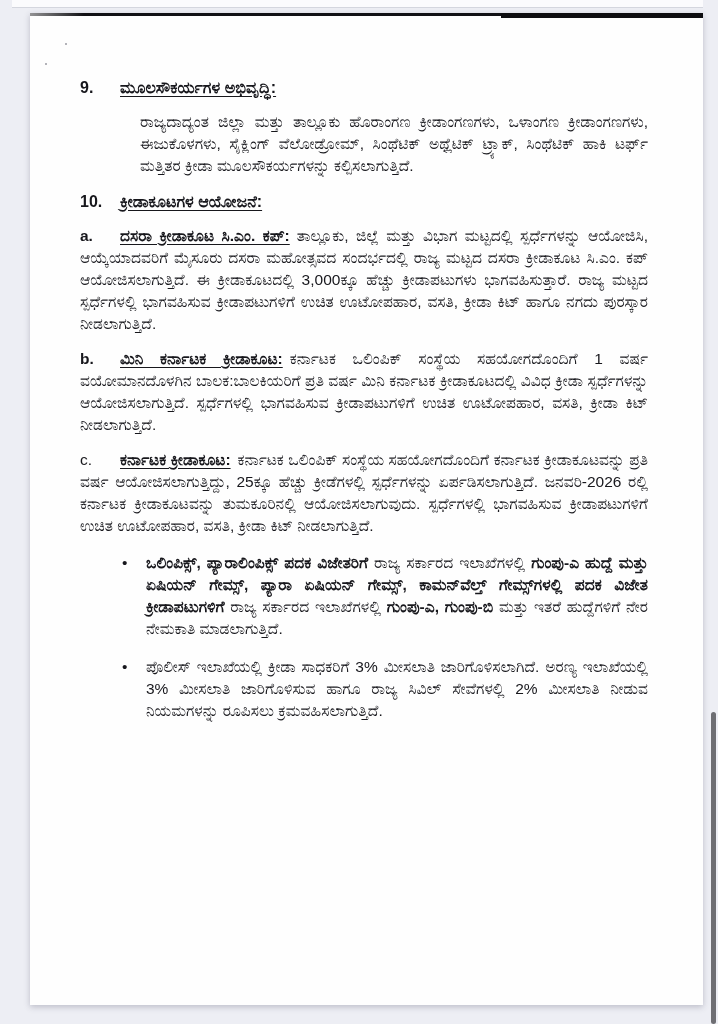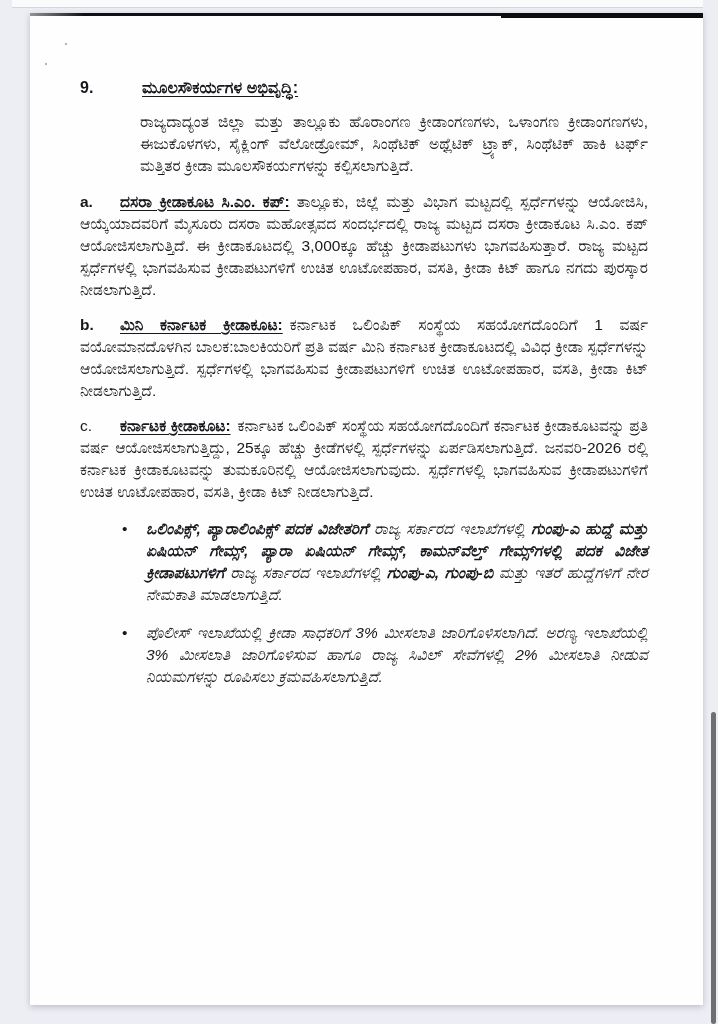--- a/index.html
+++ b/index.html
@@ -29,32 +29,32 @@
   }
   .speck{position:absolute;width:2px;height:2px;background:#9a9aa2;border-radius:50%;}
   .speck-1{left:35px;top:30px;}
   .speck-2{left:15px;top:50px;}
   .content{
     position:absolute;top:64px;left:50px;right:55px;
     font-size:15.5px;line-height:22px;
   }
   .sec-head{display:flex;margin:0 0 12px 0;font-weight:bold;font-size:16px;}
   .sec-num{flex:0 0 40px;}
-  .sec-title{text-decoration:underline;text-underline-offset:3px;margin-left:22px;}
+  .sec-title{text-decoration:underline;text-underline-offset:3px;}
   .sec-body{
     margin:0 0 14px 60px;text-align:justify;
   }
   p.item{margin:0 0 13px 0;text-align:justify;}
   .item-letter{display:inline-block;width:40px;font-weight:bold;}
   .item-letter.regular{font-weight:normal;}
   .item-title{font-weight:bold;text-decoration:underline;text-underline-offset:3px;margin-right:7px;}
   .bullet-list{margin-top:15px;}
   .bullet{display:flex;margin:0 0 16px 42px;}
   .bullet-dot{flex:0 0 24px;line-height:22px;}
-  .bullet-text{flex:1;text-align:justify;line-height:22px;font-style:italic;}
+  .bullet-text{flex:1;text-align:justify;line-height:22px;}
   .bullet-text .bold{font-weight:bold;}
   .scrollbar-thumb{
     position:absolute;right:2px;top:712px;width:5px;height:312px;
     background:#6e6e73;border-radius:3px;
   }
 </style>
 </head>
 <body>
 
 <div class="viewer">
@@ -68,20 +68,24 @@
     <div class="speck speck-2"></div>
 
     <div class="content">
 
       <div class="sec-head">
         <span class="sec-num">9.</span>
         <span class="sec-title">ಮೂಲಸೌಕರ್ಯಗಳ ಅಭಿವೃದ್ಧಿ:</span>
       </div>
       <p class="sec-body">ರಾಜ್ಯದಾದ್ಯಂತ ಜಿಲ್ಲಾ ಮತ್ತು ತಾಲ್ಲೂಕು ಹೊರಾಂಗಣ ಕ್ರೀಡಾಂಗಣಗಳು, ಒಳಾಂಗಣ ಕ್ರೀಡಾಂಗಣಗಳು, ಈಜುಕೊಳಗಳು, ಸೈಕ್ಲಿಂಗ್ ವೆಲೋಡ್ರೋಮ್, ಸಿಂಥೆಟಿಕ್ ಅಥ್ಲೆಟಿಕ್ ಟ್ರ್ಯಾಕ್, ಸಿಂಥೆಟಿಕ್ ಹಾಕಿ ಟರ್ಫ್ ಮತ್ತಿತರ ಕ್ರೀಡಾ ಮೂಲಸೌಕರ್ಯಗಳನ್ನು ಕಲ್ಪಿಸಲಾಗುತ್ತಿದೆ.</p>
 
+      <div class="sec-head">
+        <span class="sec-num">10.</span>
+        <span class="sec-title">ಕ್ರೀಡಾಕೂಟಗಳ ಆಯೋಜನೆ:</span>
+      </div>
 
       <p class="item">
         <span class="item-letter">a.</span><span class="item-title">ದಸರಾ ಕ್ರೀಡಾಕೂಟ ಸಿ.ಎಂ. ಕಪ್:</span><span>ತಾಲ್ಲೂಕು, ಜಿಲ್ಲೆ ಮತ್ತು ವಿಭಾಗ ಮಟ್ಟದಲ್ಲಿ ಸ್ಪರ್ಧೆಗಳನ್ನು ಆಯೋಜಿಸಿ, ಆಯ್ಕೆಯಾದವರಿಗೆ ಮೈಸೂರು ದಸರಾ ಮಹೋತ್ಸವದ ಸಂದರ್ಭದಲ್ಲಿ ರಾಜ್ಯ ಮಟ್ಟದ ದಸರಾ ಕ್ರೀಡಾಕೂಟ ಸಿ.ಎಂ. ಕಪ್ ಆಯೋಜಿಸಲಾಗುತ್ತಿದೆ. ಈ ಕ್ರೀಡಾಕೂಟದಲ್ಲಿ 3,000ಕ್ಕೂ ಹೆಚ್ಚು ಕ್ರೀಡಾಪಟುಗಳು ಭಾಗವಹಿಸುತ್ತಾರೆ. ರಾಜ್ಯ ಮಟ್ಟದ ಸ್ಪರ್ಧೆಗಳಲ್ಲಿ ಭಾಗವಹಿಸುವ ಕ್ರೀಡಾಪಟುಗಳಿಗೆ ಉಚಿತ ಊಟೋಪಹಾರ, ವಸತಿ, ಕ್ರೀಡಾ ಕಿಟ್ ಹಾಗೂ ನಗದು ಪುರಸ್ಕಾರ ನೀಡಲಾಗುತ್ತಿದೆ.</span>
       </p>
 
       <p class="item">
         <span class="item-letter">b.</span><span class="item-title">ಮಿನಿ ಕರ್ನಾಟಕ ಕ್ರೀಡಾಕೂಟ:</span><span>ಕರ್ನಾಟಕ ಒಲಿಂಪಿಕ್ ಸಂಸ್ಥೆಯ ಸಹಯೋಗದೊಂದಿಗೆ 1 ವರ್ಷ ವಯೋಮಾನದೊಳಗಿನ ಬಾಲಕ:ಬಾಲಕಿಯರಿಗೆ ಪ್ರತಿ ವರ್ಷ ಮಿನಿ ಕರ್ನಾಟಕ ಕ್ರೀಡಾಕೂಟದಲ್ಲಿ ವಿವಿಧ ಕ್ರೀಡಾ ಸ್ಪರ್ಧೆಗಳನ್ನು ಆಯೋಜಿಸಲಾಗುತ್ತಿದೆ. ಸ್ಪರ್ಧೆಗಳಲ್ಲಿ ಭಾಗವಹಿಸುವ ಕ್ರೀಡಾಪಟುಗಳಿಗೆ ಉಚಿತ ಊಟೋಪಹಾರ, ವಸತಿ, ಕ್ರೀಡಾ ಕಿಟ್ ನೀಡಲಾಗುತ್ತಿದೆ.</span>
       </p>
 
       <p class="item">

